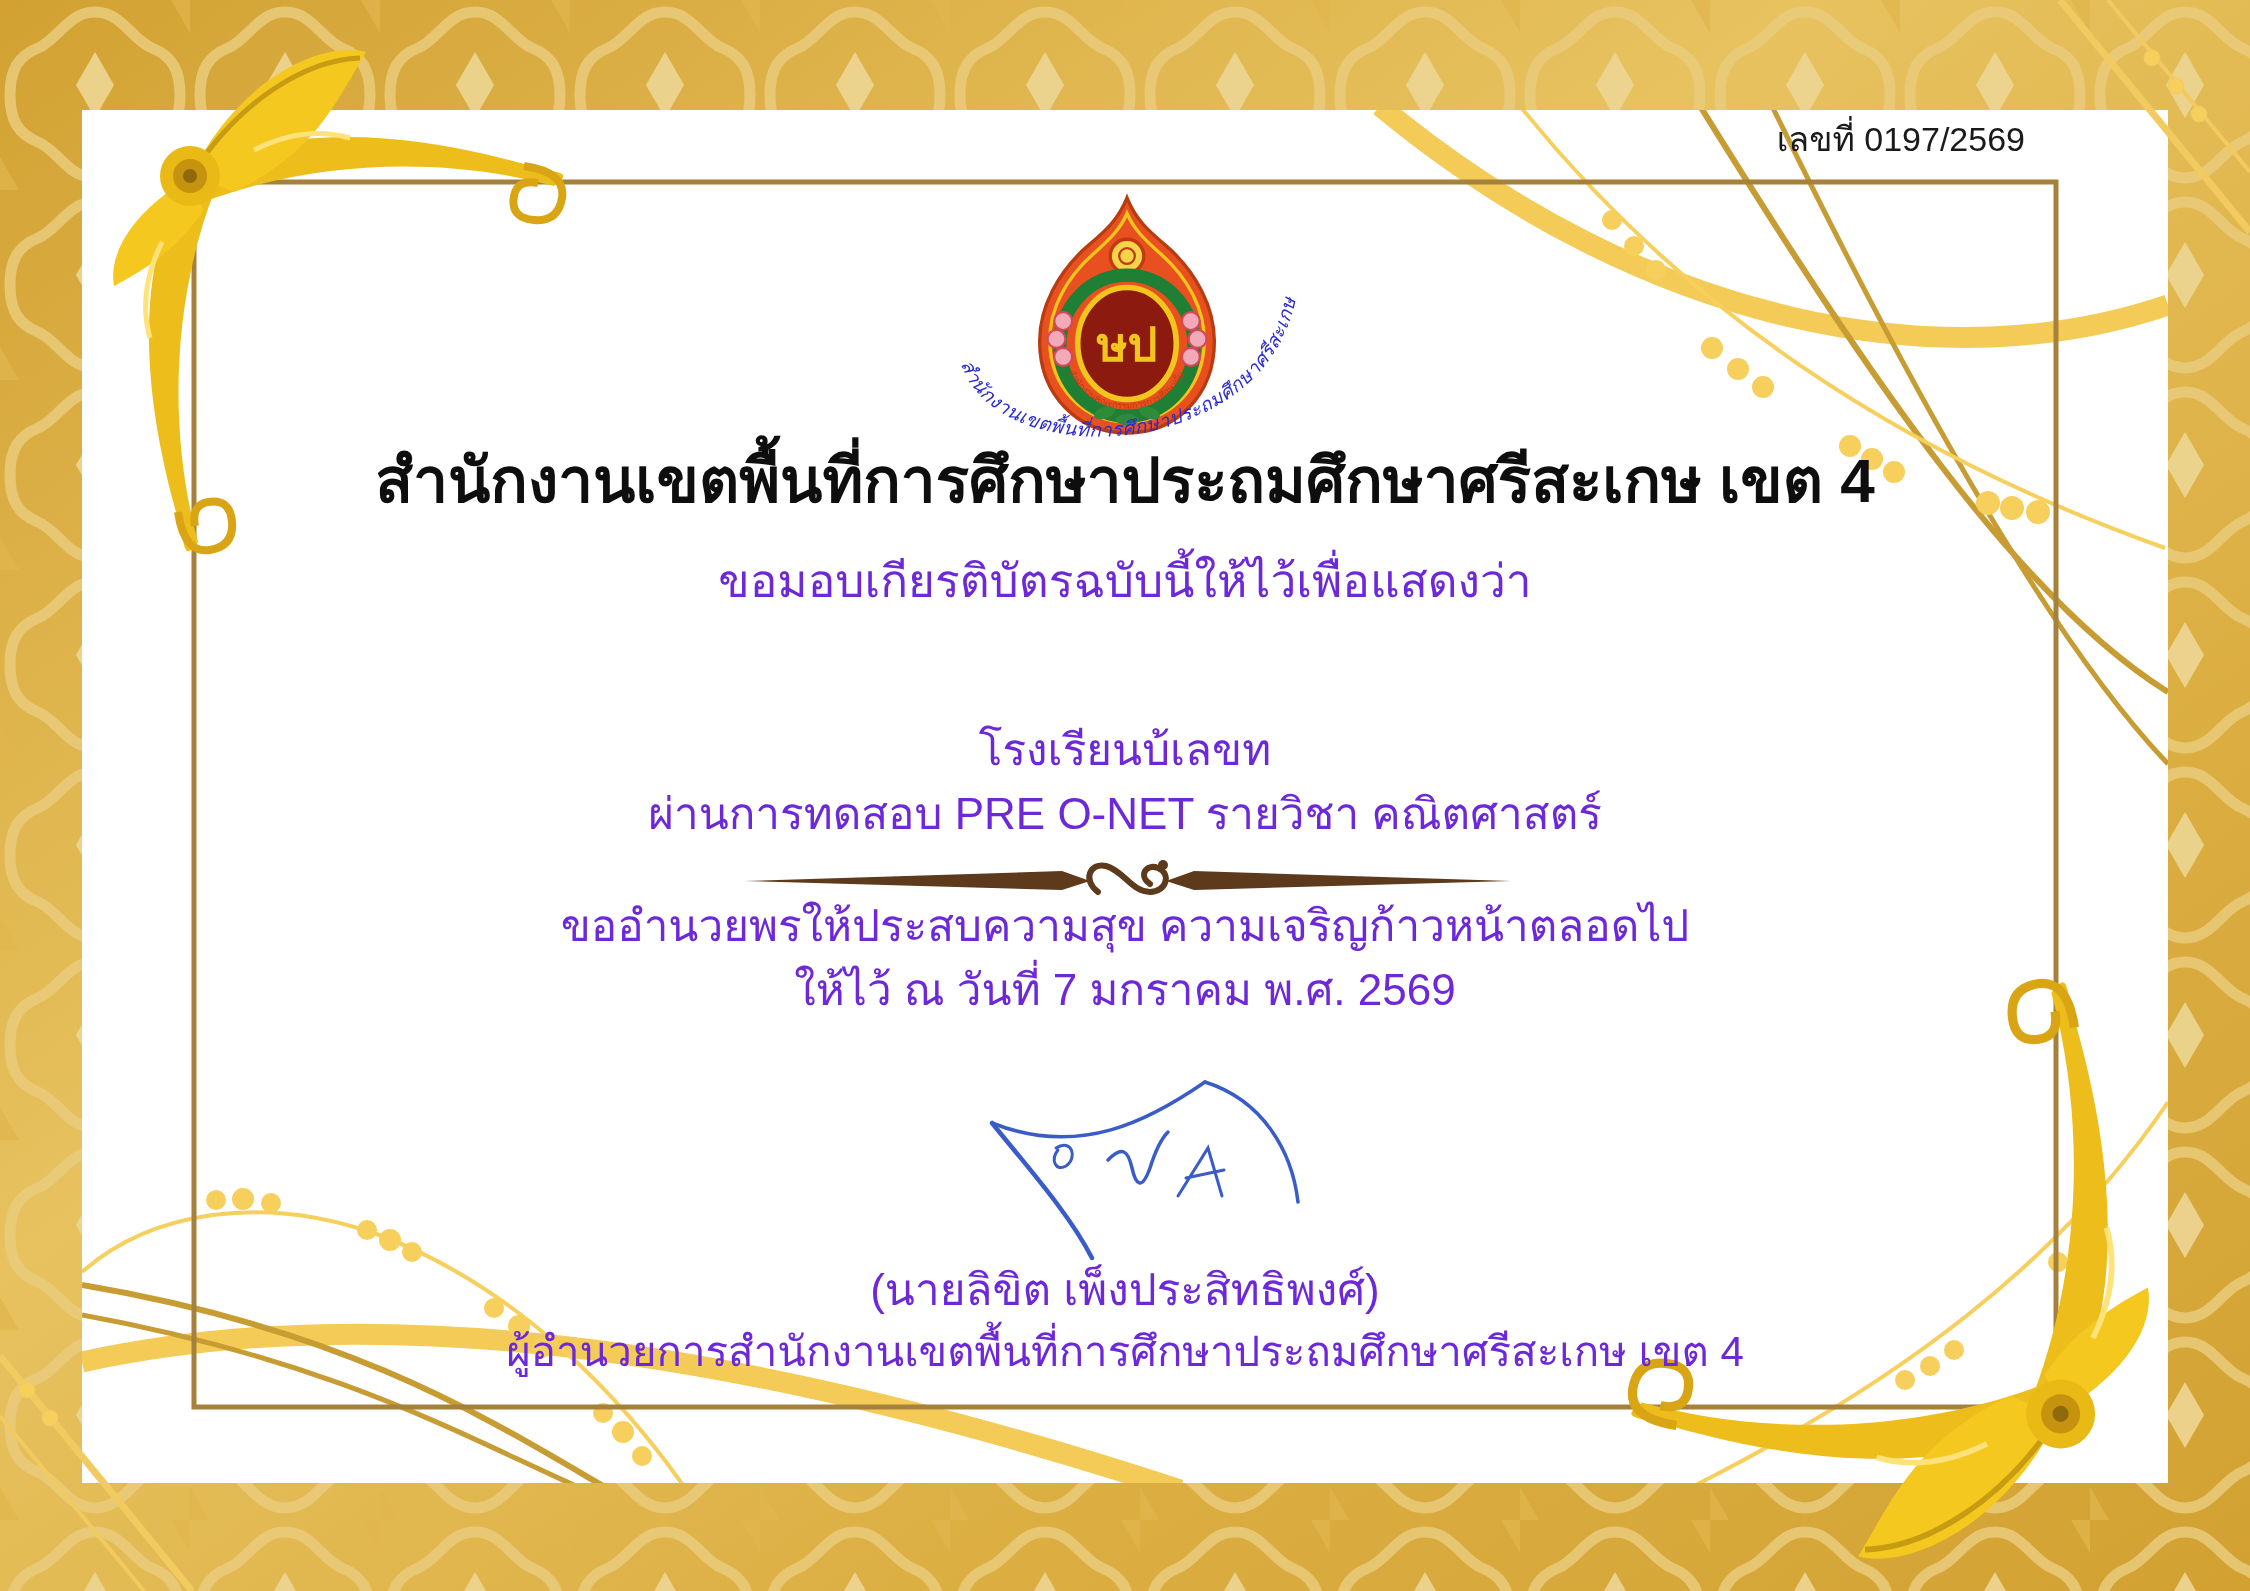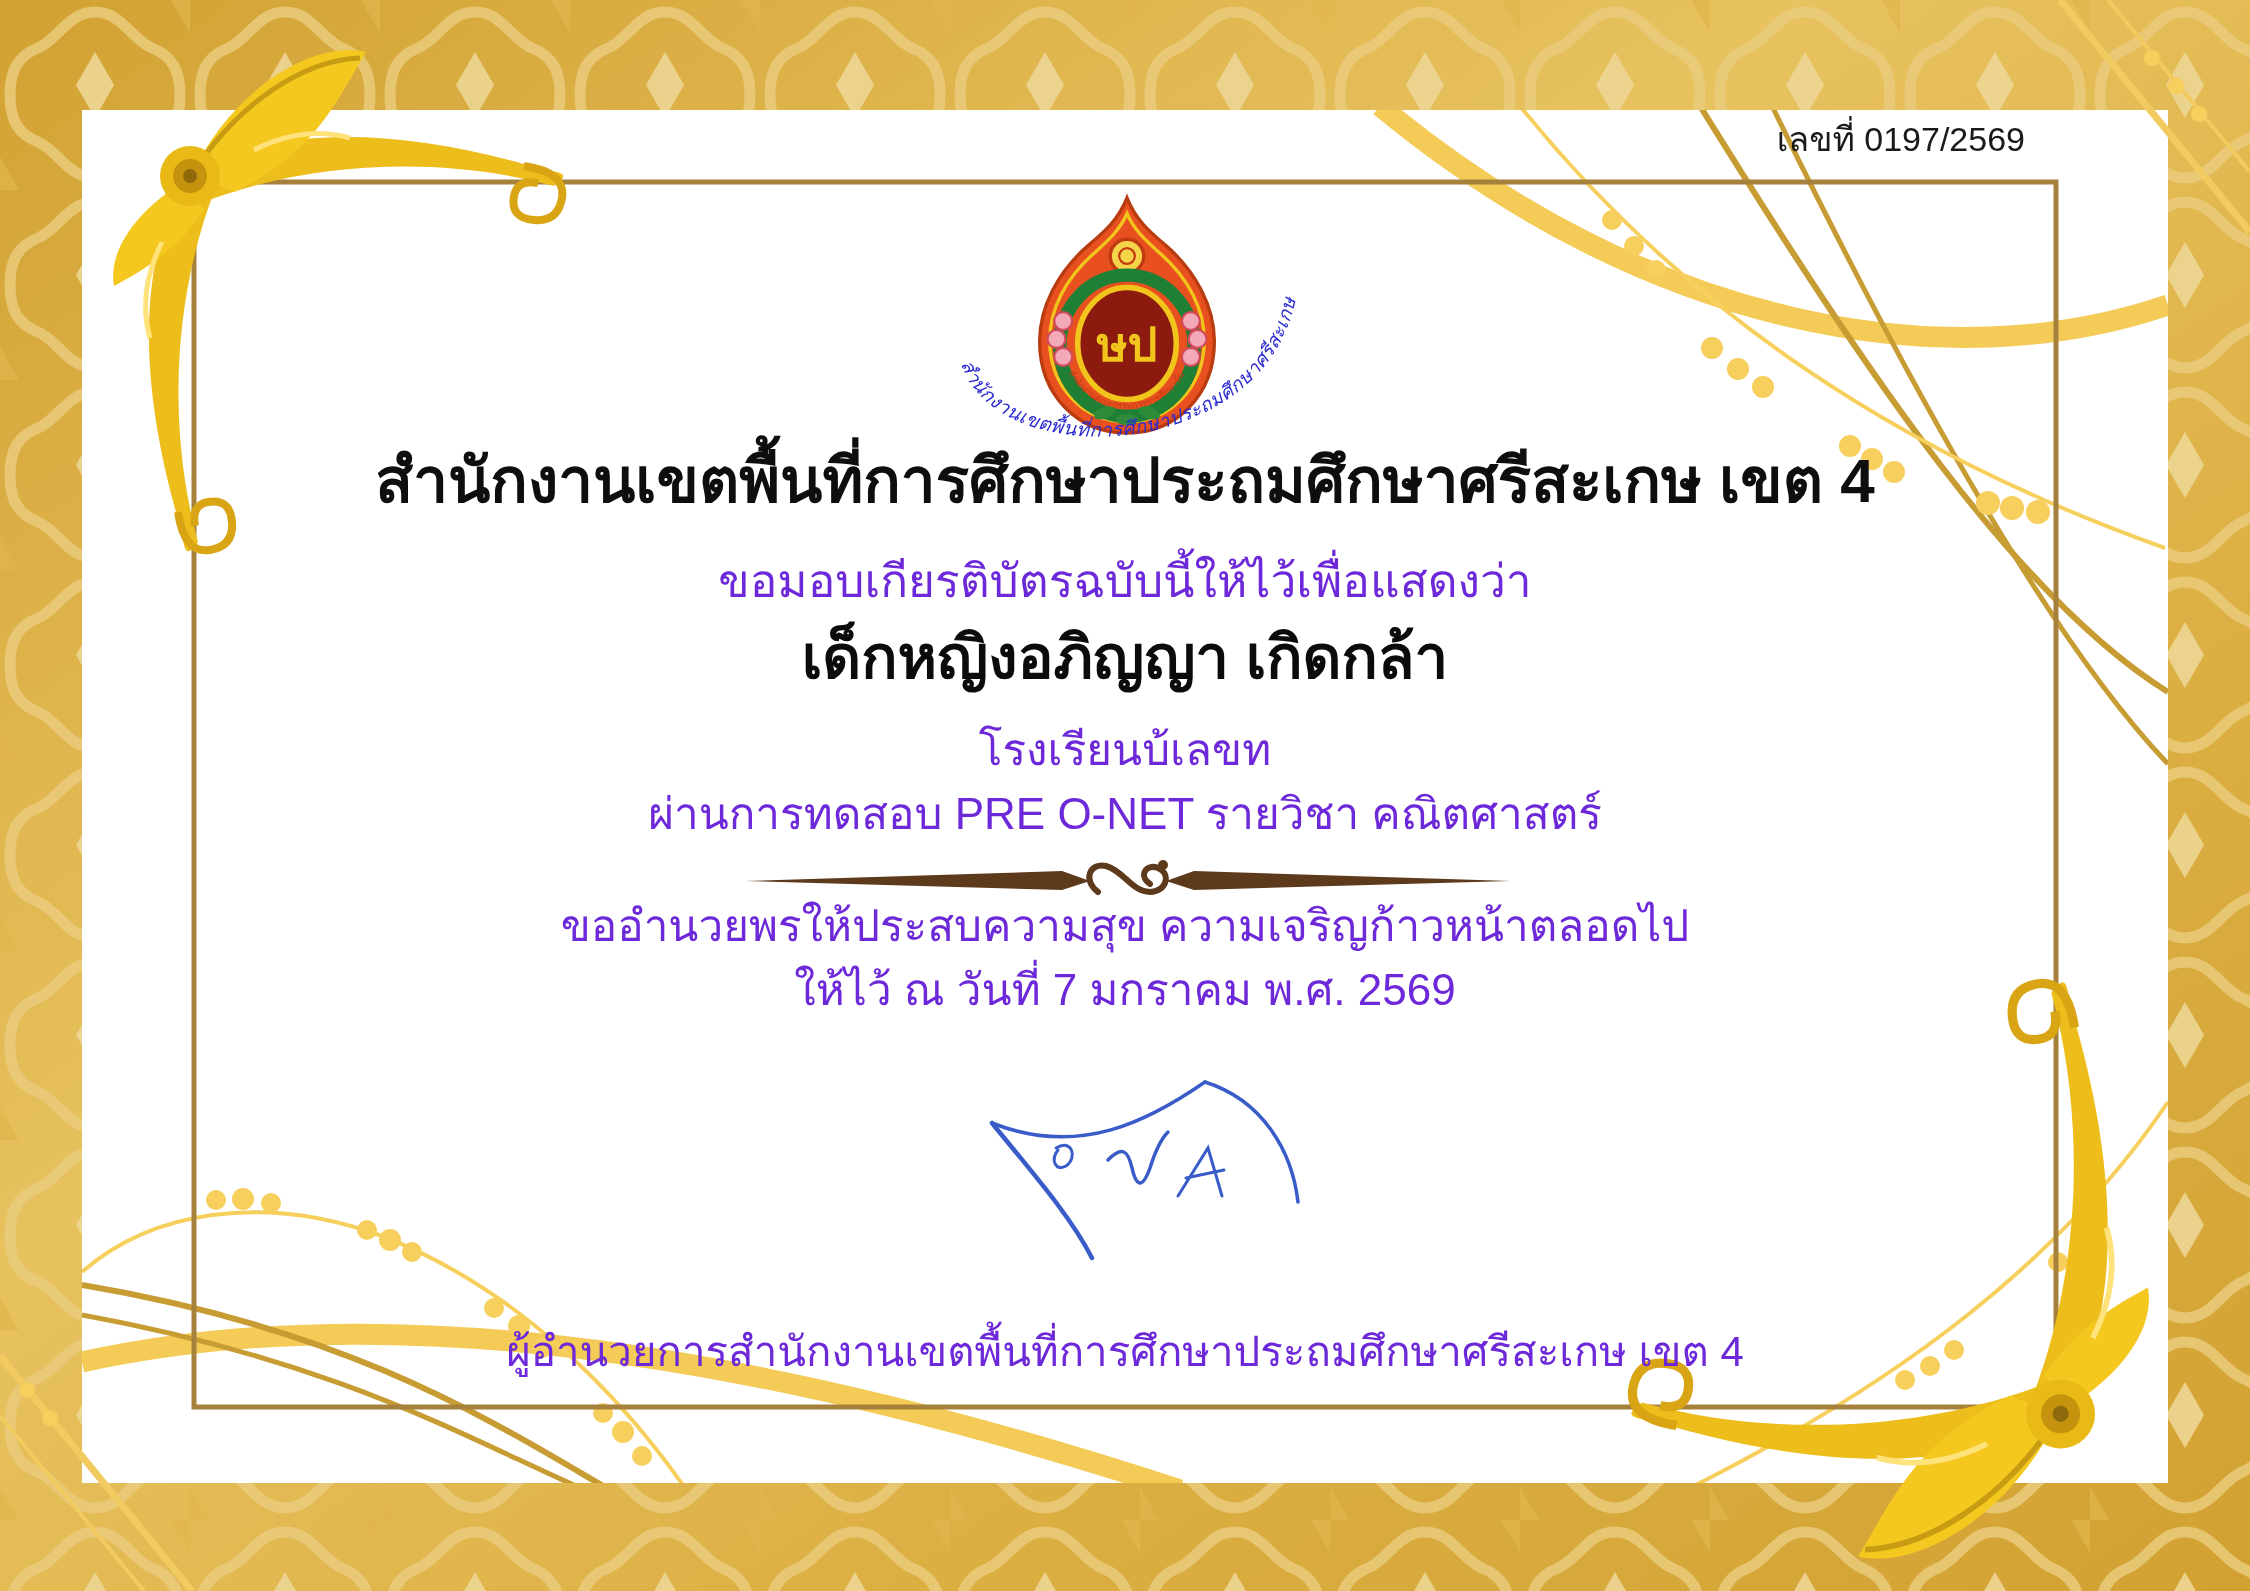--- a/index.html
+++ b/index.html
@@ -198,21 +198,21 @@
       <path d="M1108,1160 C1122,1146 1128,1150 1132,1168 C1136,1186 1142,1190 1150,1168 C1155,1152 1160,1140 1168,1132" stroke-width="3.5"></path>
       <path d="M1178,1196 L1208,1148 L1222,1196 M1186,1178 L1224,1170" stroke-width="3"></path>
       <path d="M1205,1082 C1262,1100 1292,1150 1298,1202" stroke-width="3.5"></path>
     </g>
   </svg>
 
   <div class="textlayer">
     <div class="cert-no">เลขที่ 0197/2569</div>
     <div class="tline title">สำนักงานเขตพื้นที่การศึกษาประถมศึกษาศรีสะเกษ เขต 4</div>
     <div class="tline present">ขอมอบเกียรติบัตรฉบับนี้ให้ไว้เพื่อแสดงว่า</div>
-    <div class="tline name">เด็กหญิงอภิญญา เกิดกล้า</div>
     <div class="tline school">โรงเรียนบ้เลขท</div>
     <div class="tline achieve">ผ่านการทดสอบ PRE O-NET รายวิชา คณิตศาสตร์</div>
     <div class="tline blessing">ขออำนวยพรให้ประสบความสุข ความเจริญก้าวหน้าตลอดไป</div>
     <div class="tline dateline">ให้ไว้ ณ วันที่ 7 มกราคม พ.ศ. 2569</div>
+    <div class="tline signername">(นายลิขิต เพ็งประสิทธิพงศ์)</div>
     <div class="tline signertitle">ผู้อำนวยการสำนักงานเขตพื้นที่การศึกษาประถมศึกษาศรีสะเกษ เขต 4</div>
   </div>
 
 </div>
 
 </body></html>

